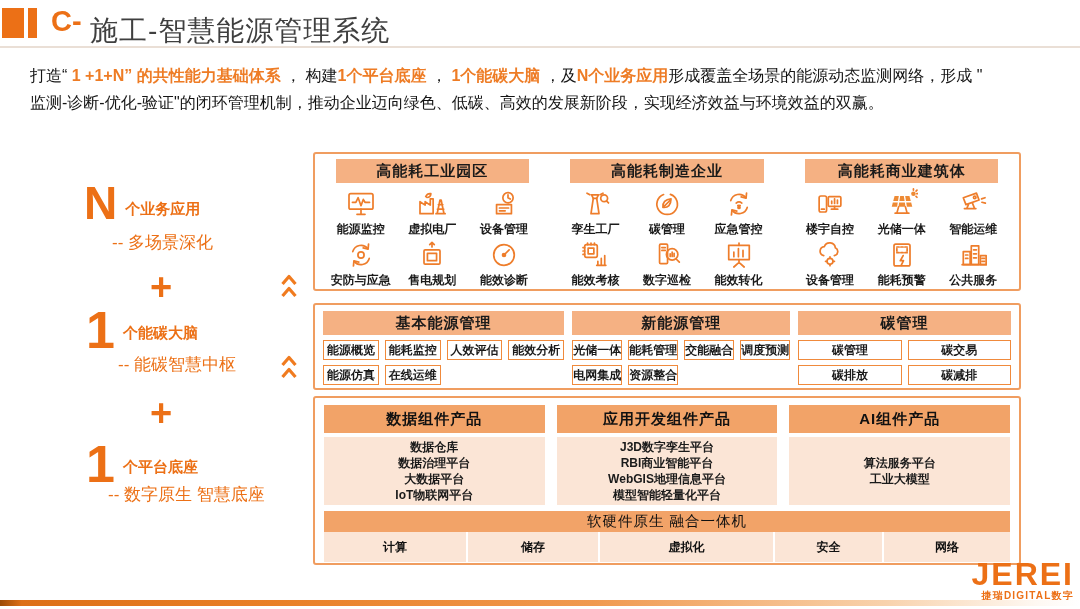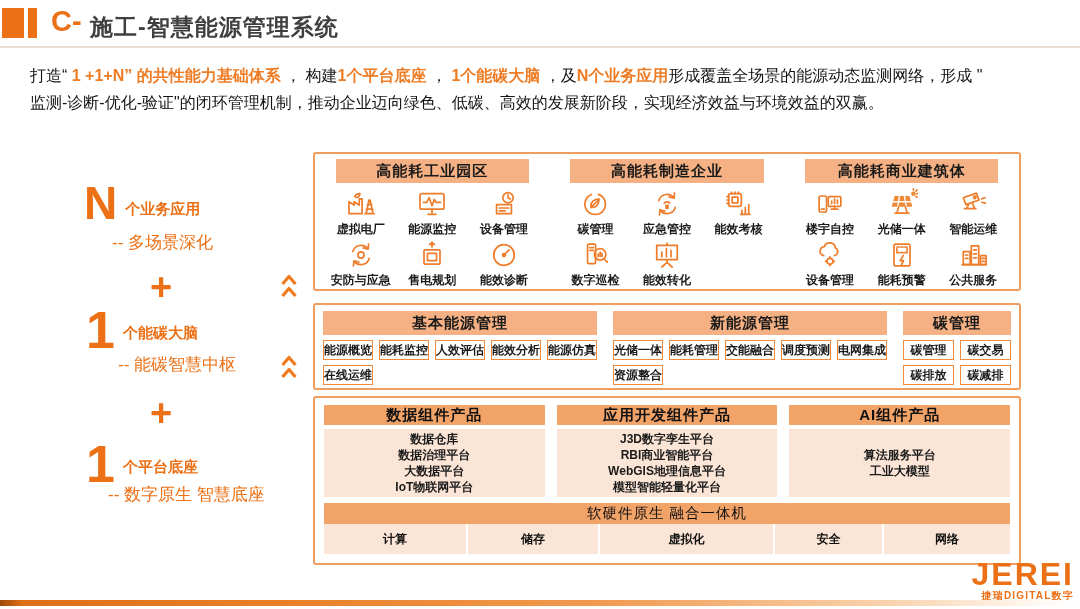--- a/index.html
+++ b/index.html
@@ -8,21 +8,21 @@
     --hdr-light:#F5B183; --hdr-med:#F2A368;
     --peach:#FBE5D6; --bdr:#F09D60; --btn-bdr:#F08A3C;
   }
   body{font-family:"Liberation Sans","DejaVu Sans",sans-serif;background:#fff;color:#111}
   .slide{position:relative;width:1080px;height:609px;background:#fff;overflow:hidden}
 
   
   .mark1{position:absolute;left:2px;top:8px;width:22px;height:30px;background:var(--orange)}
   .mark2{position:absolute;left:28px;top:8px;width:9px;height:30px;background:var(--orange)}
   .prefix{position:absolute;left:51px;top:5px;font-size:29px;font-weight:600;color:var(--orange)}
-  .title{position:absolute;left:90px;top:12px;font-size:23px;font-weight:700;color:#3F3F3F;letter-spacing:1px}
+  .title{position:absolute;left:90px;top:12px;font-size:28px;font-weight:400;color:#3F3F3F;letter-spacing:1px}
   .hrule{position:absolute;left:0;top:46px;width:1080px;height:2px;background:#EADFD6}
 
   
   .intro{position:absolute;left:30px;top:62px;width:1020px;font-size:16px;line-height:27px;color:#141414}
   .intro .em{color:#EE7C25;font-weight:700}
 
   
   .rail-group{position:absolute;display:flex;color:var(--orange);font-weight:700}
   .rail-big{font-size:46px;line-height:1;letter-spacing:0}
   .rail-big.b52{font-size:52px}
@@ -40,31 +40,31 @@
          font-size:15px;font-weight:700;color:#1a1a1a;letter-spacing:1px}
   .scene-col .g-hdr{width:90%;margin:5px auto 4px}
   .icon-grid{display:grid;grid-template-columns:repeat(3,1fr)}
   .icell{height:51px;display:flex;flex-direction:column;align-items:center;justify-content:flex-start}
   .icbox{height:34px;display:flex;align-items:center;justify-content:center}
   .ic{stroke:var(--ic);fill:none;stroke-width:1.5;stroke-linecap:round;stroke-linejoin:round}
   .ic .fill{fill:#EE8A34;stroke:none}
   .ic .wh{stroke:#fff;stroke-width:1.2}
   .ilabel{font-size:12px;font-weight:700;color:#1a1a1a;white-space:nowrap}
 
-  .box2{left:313px;top:303px;width:708px;height:87px;display:grid;grid-template-columns:246fr 222fr 217fr;gap:0 16px;padding:6px 8px}
+  .box2{left:313px;top:303px;width:708px;height:87px;display:grid;grid-template-columns:246fr 222fr 217fr;gap:0 8px;padding:6px 8px}
   .mg-col .g-hdr{margin-bottom:5px}
   .btn-grid{display:grid;gap:5px 6px}
-  .cols3{grid-template-columns:repeat(5,1fr)}
+  .cols3{grid-template-columns:repeat(4,1fr)}
   .cols2{grid-template-columns:repeat(2,1fr)}
   .btn{height:20px;border:1.5px solid var(--btn-bdr);background:#fff;display:flex;align-items:center;justify-content:center;
        font-size:12px;font-weight:700;color:#1a1a1a;white-space:nowrap}
 
   .box3{left:313px;top:396px;width:708px;height:169px}
   .prod-row{display:grid;grid-template-columns:repeat(3,1fr);gap:0 12px;padding:7px 9px 0}
-  .prod-hdr{height:20px;background:var(--hdr-med);display:flex;align-items:center;justify-content:center;
+  .prod-hdr{height:28px;background:var(--hdr-med);display:flex;align-items:center;justify-content:center;
             font-size:15px;font-weight:700;letter-spacing:1px;margin-bottom:4px}
   .prod-body{height:68px;background:var(--peach);display:flex;flex-direction:column;justify-content:center;
              text-align:center;font-size:12px;font-weight:700;line-height:16px;color:#1a1a1a}
   .appl-hdr{margin:6px 9px 0;height:21px;background:var(--hdr-med);display:flex;align-items:center;justify-content:center;
             font-size:14.5px;font-weight:400;letter-spacing:1px}
   .appl-row{margin:0 9px;height:30px;background:var(--peach);display:grid;grid-template-columns:21fr 19.2fr 25.6fr 15.8fr 18.4fr}
   .appl-cell{display:flex;align-items:center;justify-content:center;font-size:12px;font-weight:700;border-right:2px solid #fff}
   .appl-cell:last-child{border-right:none}
 
   
@@ -122,36 +122,36 @@
   </svg>
 
   <section class="box box1">
 
     <div class="scene-col">
       <div class="g-hdr">高能耗工业园区</div>
       <div class="icon-grid">
         <div class="icell">
           <div class="icbox">
               <svg class="ic" width="32" height="32" viewBox="0 0 28 28">
+            <rect x="3.5" y="5" width="21" height="13.5" rx="1.5"></rect>
+                <path d="M6.5 12.5h3l2-4 2.5 7 2-5.5 1.5 2.5h4"></path>
+                <path d="M10.5 23h7M14 18.5V23"></path>
+              </svg>
+            </div>
+          <span class="ilabel">能源监控</span>
+        </div>
+        <div class="icell">
+          <div class="icbox">
+              <svg class="ic" width="32" height="32" viewBox="0 0 28 28">
             <path d="M3.5 22.5V12l4.5 3v-3l4.5 3V9.5H15v13z"></path>
                 <path d="M18.5 22.5 21 10.5h1l2.5 12M17.5 22.5h8M18.8 18.5h5.4M19.6 14.5h3.8"></path>
                 <path d="M8.5 7.5q1.5-3 4.5-2.5q0 3-3.5 3.3"></path>
               </svg>
             </div>
           <span class="ilabel">虚拟电厂</span>
-        </div>
-        <div class="icell">
-          <div class="icbox">
-              <svg class="ic" width="32" height="32" viewBox="0 0 28 28">
-            <rect x="3.5" y="5" width="21" height="13.5" rx="1.5"></rect>
-                <path d="M6.5 12.5h3l2-4 2.5 7 2-5.5 1.5 2.5h4"></path>
-                <path d="M10.5 23h7M14 18.5V23"></path>
-              </svg>
-            </div>
-          <span class="ilabel">能源监控</span>
         </div>
         <div class="icell">
           <div class="icbox">
               <svg class="ic" width="32" height="32" viewBox="0 0 28 28">
             <circle cx="17.5" cy="8.5" r="4.5"></circle>
                 <path d="M17.5 6v2.5l2 1.2"></path>
                 <path d="M7.5 14.5h13v8h-13z"></path>
                 <path d="M10 17.5h8M10 20h5"></path>
               </svg>
             </div>
@@ -188,20 +188,31 @@
               </svg>
             </div>
           <span class="ilabel">能效诊断</span>
         </div>
       </div>
     </div>
 
     <div class="scene-col">
       <div class="g-hdr">高能耗制造企业</div>
       <div class="icon-grid">
+        <div class="icell">
+          <div class="icbox">
+              <svg class="ic" width="32" height="32" viewBox="0 0 28 28">
+            <path d="M10.5 22.5 12.5 9h3l2 13.5z"></path>
+                <path d="M12.5 9l-1.5-3h6L15.5 9M9.5 6 7 4.5M18.5 6 21 4.5"></path>
+                <circle cx="22" cy="9" r="3"></circle>
+                <path d="M24 11.3l1.8 1.8"></path>
+              </svg>
+            </div>
+          <span class="ilabel">孪生工厂</span>
+        </div>
         <div class="icell">
           <div class="icbox">
               <svg class="ic" width="32" height="32" viewBox="0 0 28 28">
             <path d="M17 5.6a9 9 0 1 1-6 .1"></path>
                 <path d="M17.5 9.5c-5 .5-7.5 3-7 7.5c4.5.5 7-2 7-7.5z"></path>
                 <path d="M10.8 16.8 17 10.5"></path>
               </svg>
             </div>
           <span class="ilabel">碳管理</span>
         </div>

